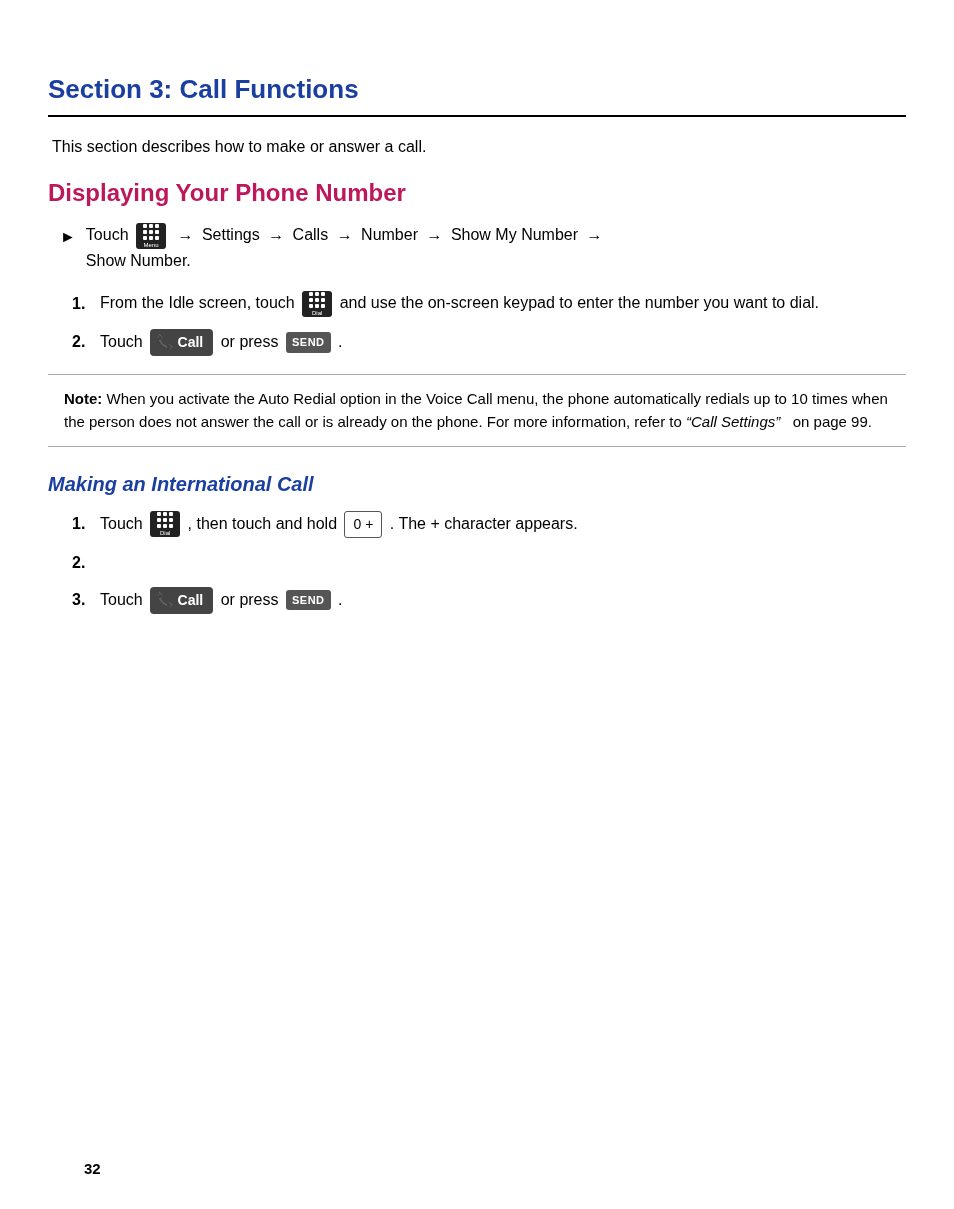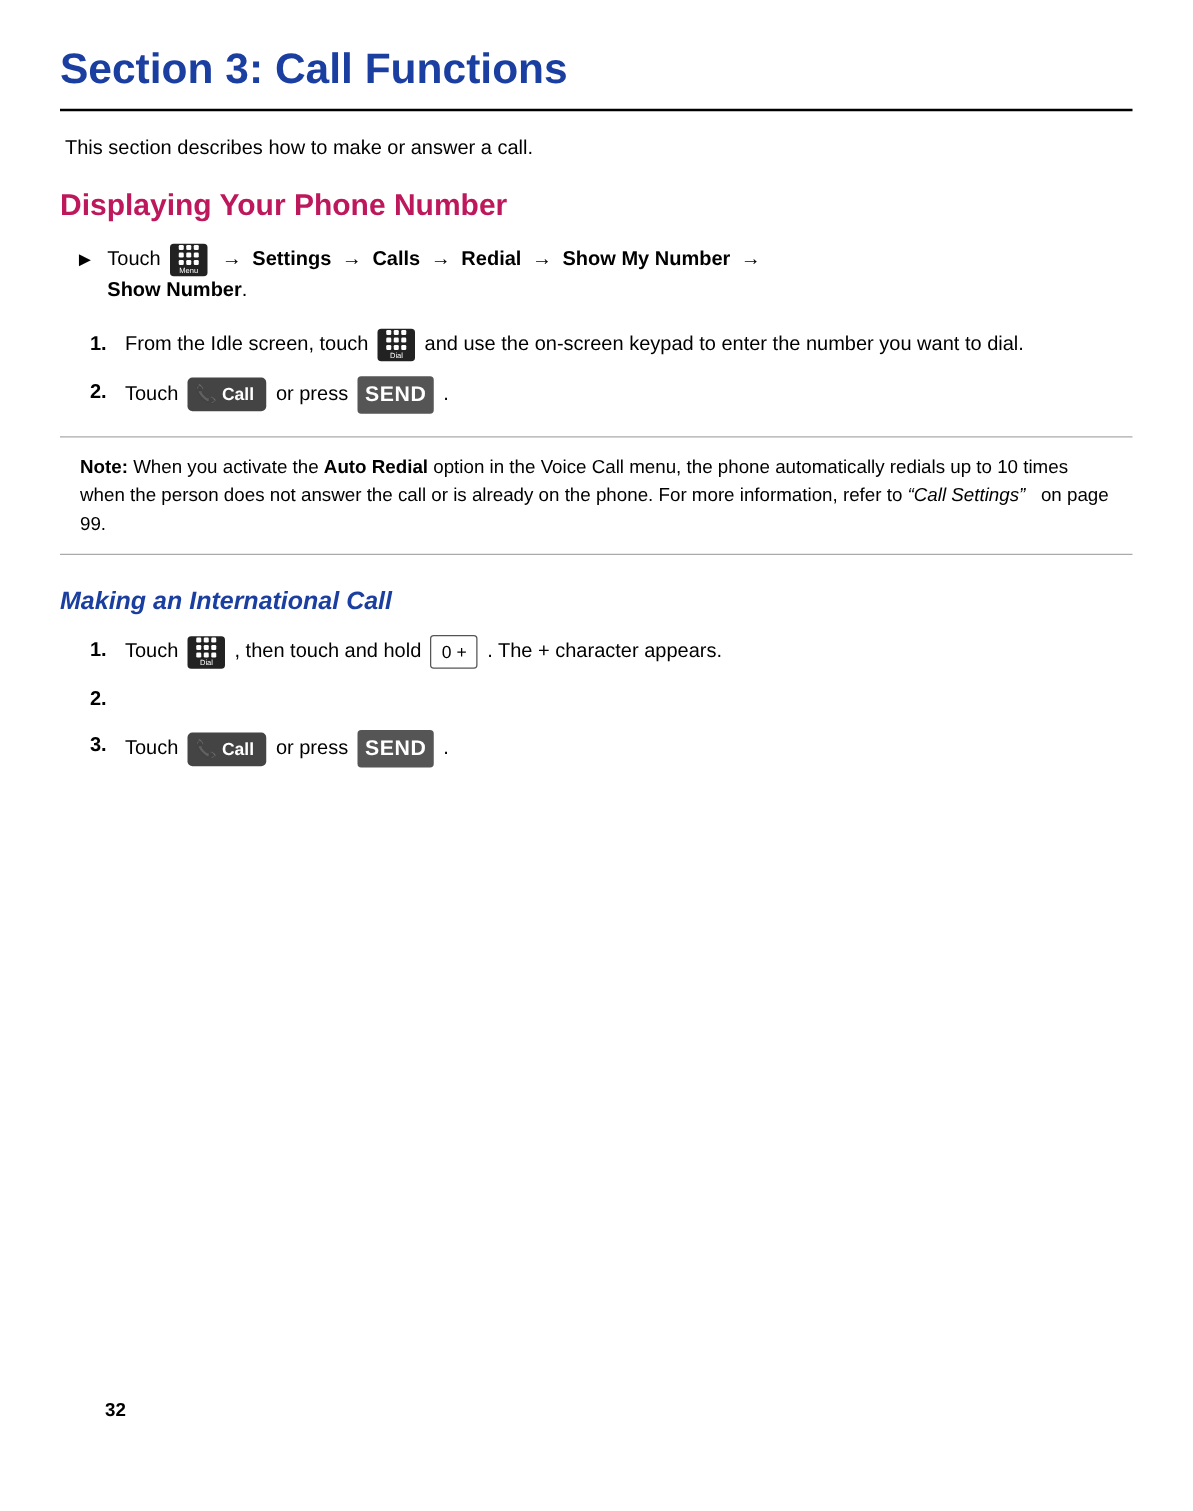--- a/index.html
+++ b/index.html
@@ -8,24 +8,25 @@
       background: #fff;
       color: #000;
       width: 954px;
       min-height: 1209px;
       padding: 30px 48px 40px 48px;
       font-size: 16px;
       line-height: 1.5;
     }
     .section-title {
       color: #1a3fa0;
-      font-size: 34px;
+      font-size: 26px;
       font-weight: bold;
       margin-bottom: 6px;
       font-family: Arial, sans-serif;
+      margin-top: 40px;
     }
     .section-title-underline {
       border-bottom: 2px solid #000;
       margin-bottom: 18px;
     }
     .intro-text {
       margin-bottom: 16px;
       margin-left: 4px;
       font-size: 16px;
     }
@@ -144,21 +145,21 @@
     .call-btn .phone-icon {
       font-size: 14px;
     }
     .send-btn {
       display: inline-flex;
       align-items: center;
       background: #555;
       color: #fff;
       border-radius: 3px;
       padding: 2px 6px;
-      font-size: 17px;
+      font-size: 11px;
       font-weight: bold;
       vertical-align: middle;
       margin: 0 3px;
       letter-spacing: 0.5px;
     }
     .zero-plus-btn {
       display: inline-flex;
       align-items: center;
       border: 1.5px solid #555;
       border-radius: 3px;
@@ -188,21 +189,21 @@
       border-top: 1.5px solid #aaa;
       border-bottom: 1.5px solid #aaa;
       padding: 12px 16px;
       margin: 18px 0 22px 0;
       font-size: 15px;
       line-height: 1.55;
     }
     .note-label {
       font-weight: bold;
     }
-    .bold { font-weight: bold; text-align: center; }
+    .bold { font-weight: normal; text-align: center; }
     .italic { font-style: italic; text-align: right; }
     .sub-bullet {
       display: flex;
       align-items: flex-start;
       margin-left: 24px;
       margin-top: 8px;
       margin-bottom: 8px;
     }
     .sub-bullet-dot {
       min-width: 18px;
@@ -259,21 +260,21 @@
               <div class="dot"></div>
               <div class="dot"></div>
             </div>
           <div style="font-size:6px;color:#fff;line-height:1;">Menu</div>
         </span>
         <span class="arrow-right">→</span>
         <span class="bold">Settings</span>
         <span class="arrow-right">→</span>
         <span class="bold">Calls</span>
         <span class="arrow-right">→</span>
-        <span class="bold">Redial</span>
+        <span class="bold">Number</span>
         <span class="arrow-right">→</span>
         <span class="bold">Show My Number</span>
         <span class="arrow-right">→</span>
         <br>
         <span class="bold">Show Number</span><span>.</span>
       </span>
     </div>
   </div>
 
   <div class="section-block making-call-section">

